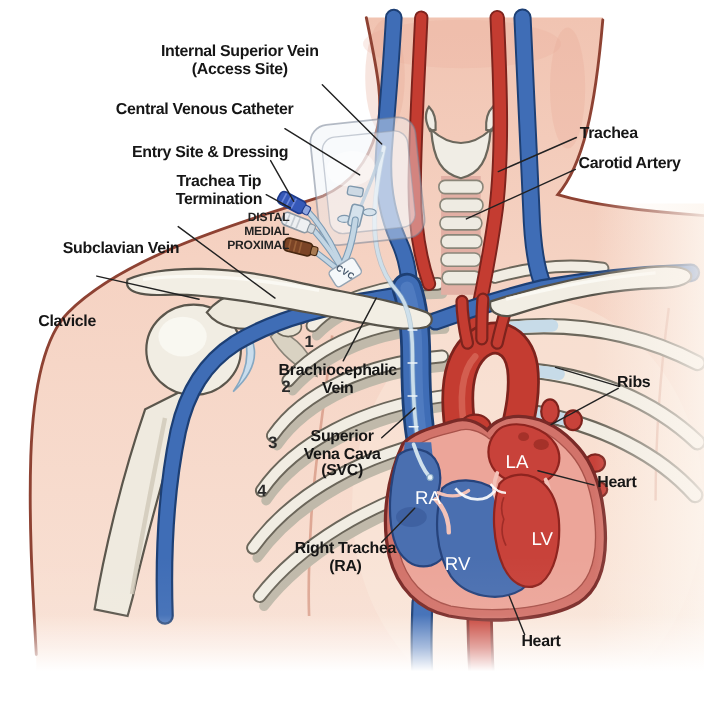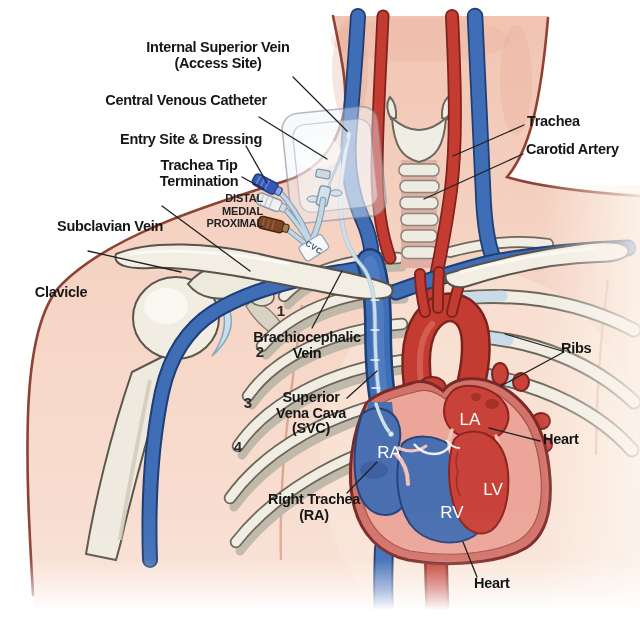--- a/index.html
+++ b/index.html
@@ -305,16 +305,16 @@
   <div class="lbl anchor-left" style="left:561px;top:341px;">Ribs</div>
   <div class="lbl anchor-left" style="left:543px;top:432px;">Heart</div>
   <div class="lbl anchor-left" style="left:474px;top:576px;">Heart</div>
 
   <div class="num" style="left:281px;top:302px;">1</div>
   <div class="num" style="left:260px;top:343px;">2</div>
   <div class="num" style="left:248px;top:394px;">3</div>
   <div class="num" style="left:238px;top:438px;">4</div>
 
   <div class="chamber" style="left:389px;top:443px;">RA</div>
-  <div class="chamber" style="left:452px;top:503px;">RV</div>
+  <div class="chamber" style="left:416px;top:503px;">RV</div>
   <div class="chamber" style="left:470px;top:410px;">LA</div>
   <div class="chamber" style="left:493px;top:480px;">LV</div>
 </div>
 
 </body></html>

